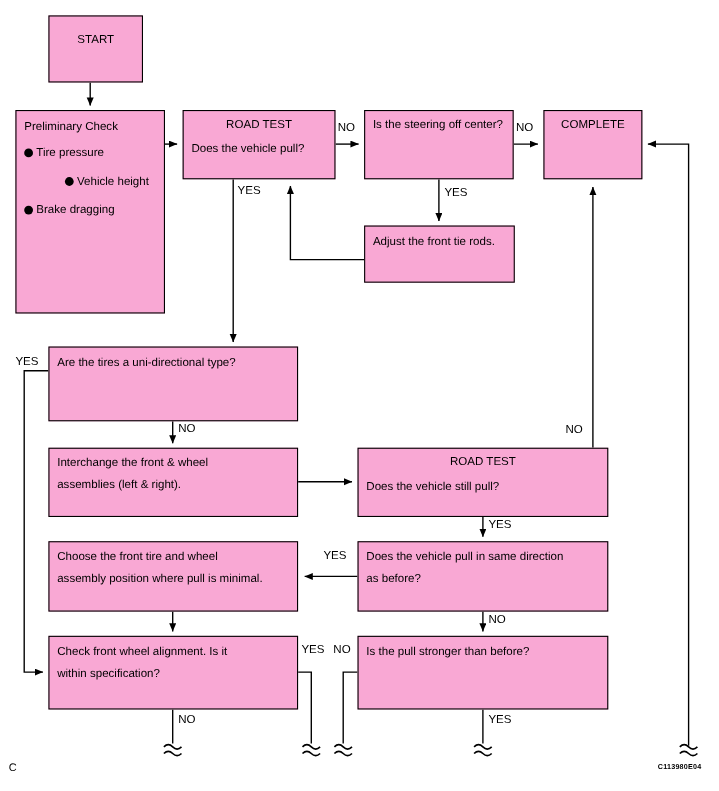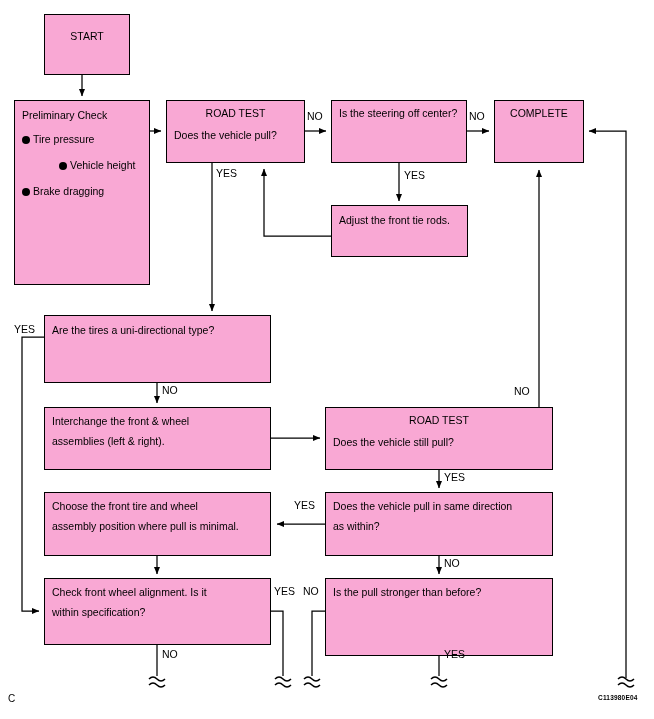--- a/index.html
+++ b/index.html
@@ -206,29 +206,29 @@
     <div class="ln" style="top:28px;">Does the vehicle still pull?</div>
   </div>
 
   <div class="box" style="left:44px; top:492px; width:227px; height:64px;">
     <div class="ln" style="top:7px;">Choose the front tire and wheel</div>
     <div class="ln" style="top:27px;">assembly position where pull is minimal.</div>
   </div>
 
   <div class="box" style="left:325px; top:492px; width:228px; height:64px;">
     <div class="ln" style="top:7px;">Does the vehicle pull in same direction</div>
-    <div class="ln" style="top:27px;">as within?</div>
+    <div class="ln" style="top:27px;">as before?</div>
   </div>
 
   <div class="box" style="left:44px; top:578px; width:227px; height:67px;">
     <div class="ln" style="top:7px;">Check front wheel alignment. Is it</div>
     <div class="ln" style="top:27px;text-align:right;">within specification?</div>
   </div>
 
-  <div class="box" style="left:325px; top:578px; width:228px; height:78px;">
+  <div class="box" style="left:325px; top:578px; width:228px; height:67px;">
     <div class="ln" style="top:7px;">Is the pull stronger than before?</div>
   </div>
 
   <div class="elabel" style="left:307px; top:111px;">NO</div>
 
   <div class="elabel" style="left:216px; top:168px;">YES</div>
 
   <div class="elabel" style="left:469px; top:111px;">NO</div>
 
   <div class="elabel" style="left:404px; top:170px;">YES</div>

